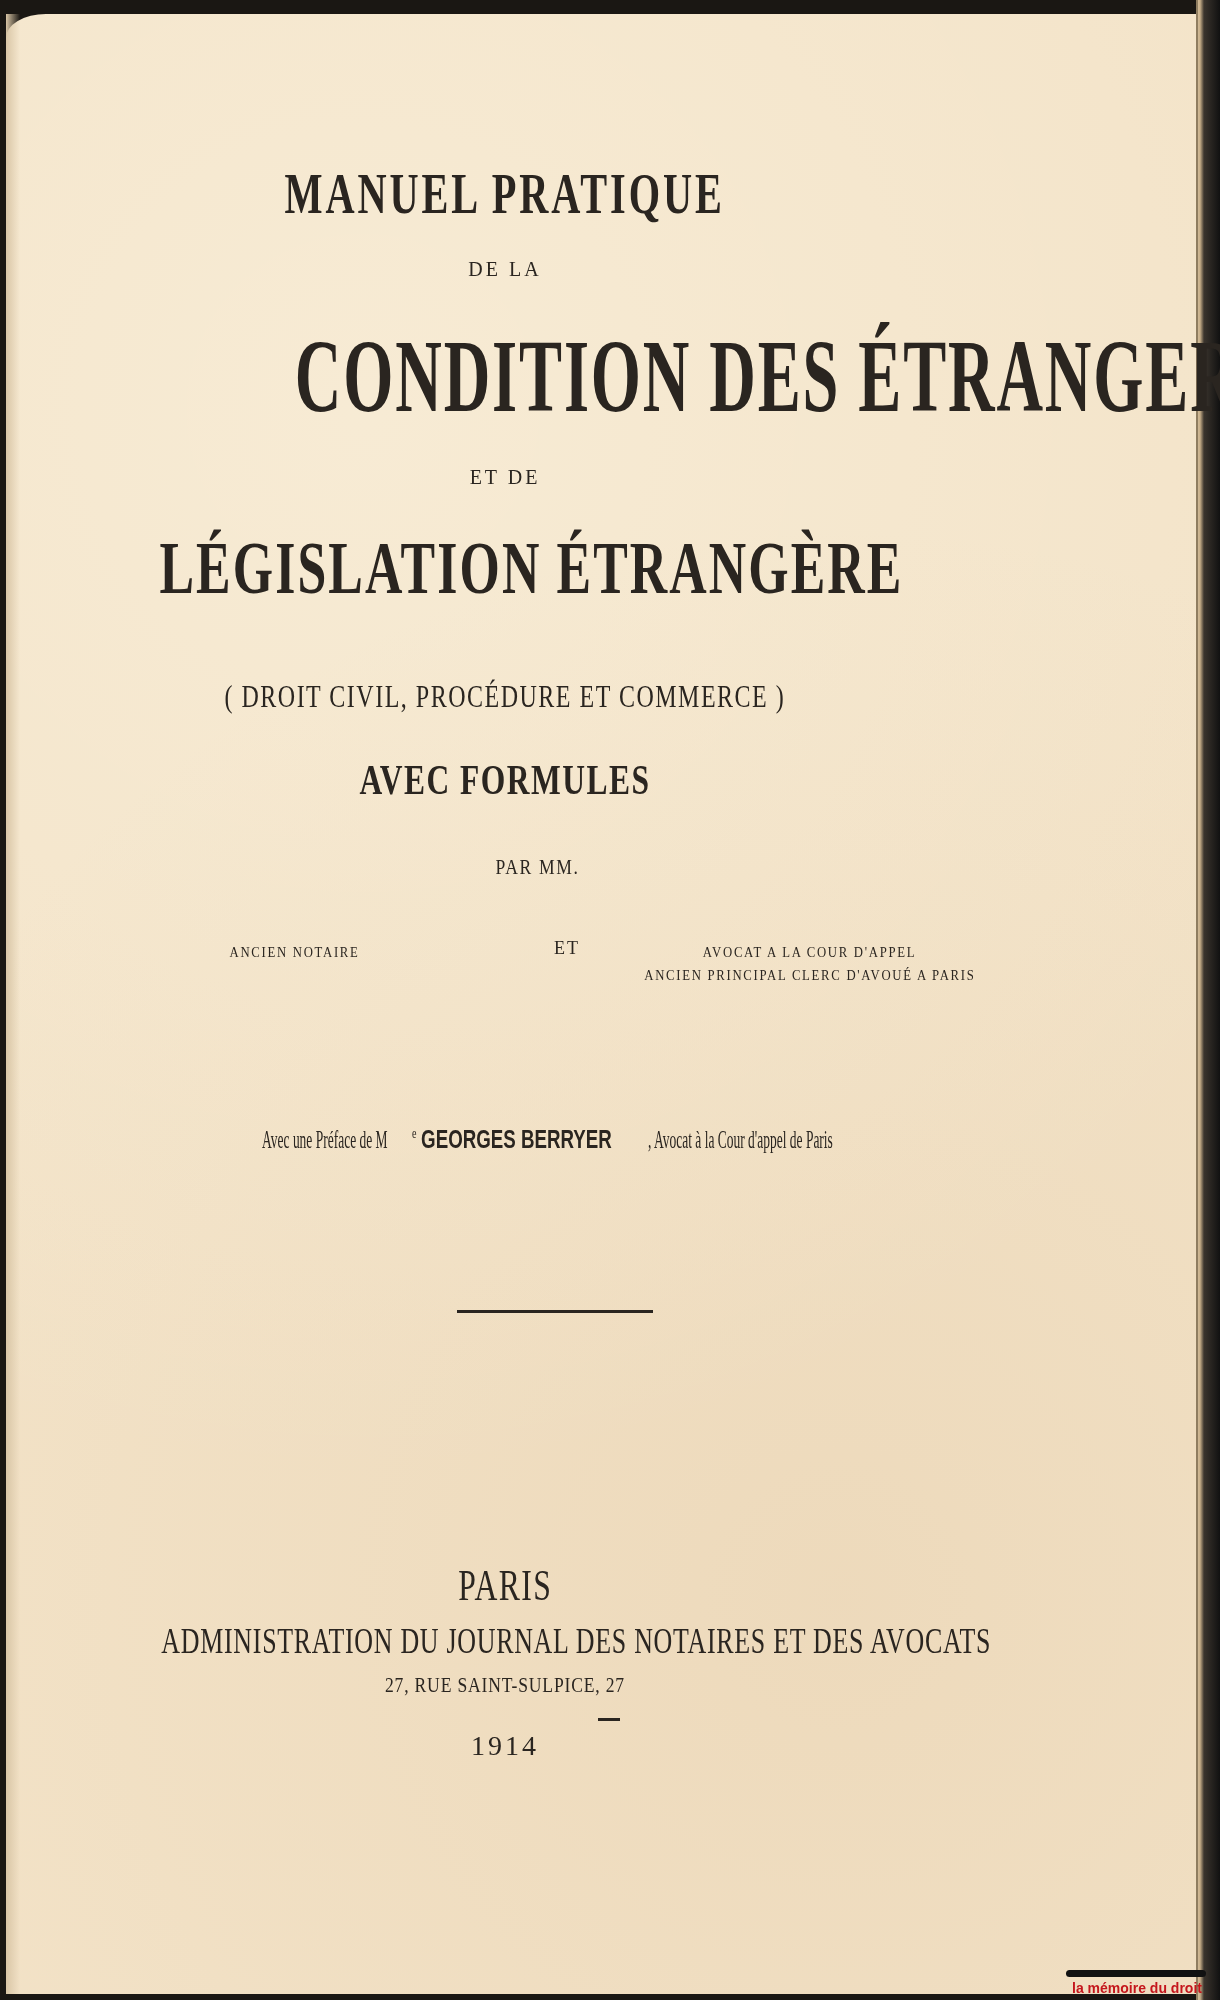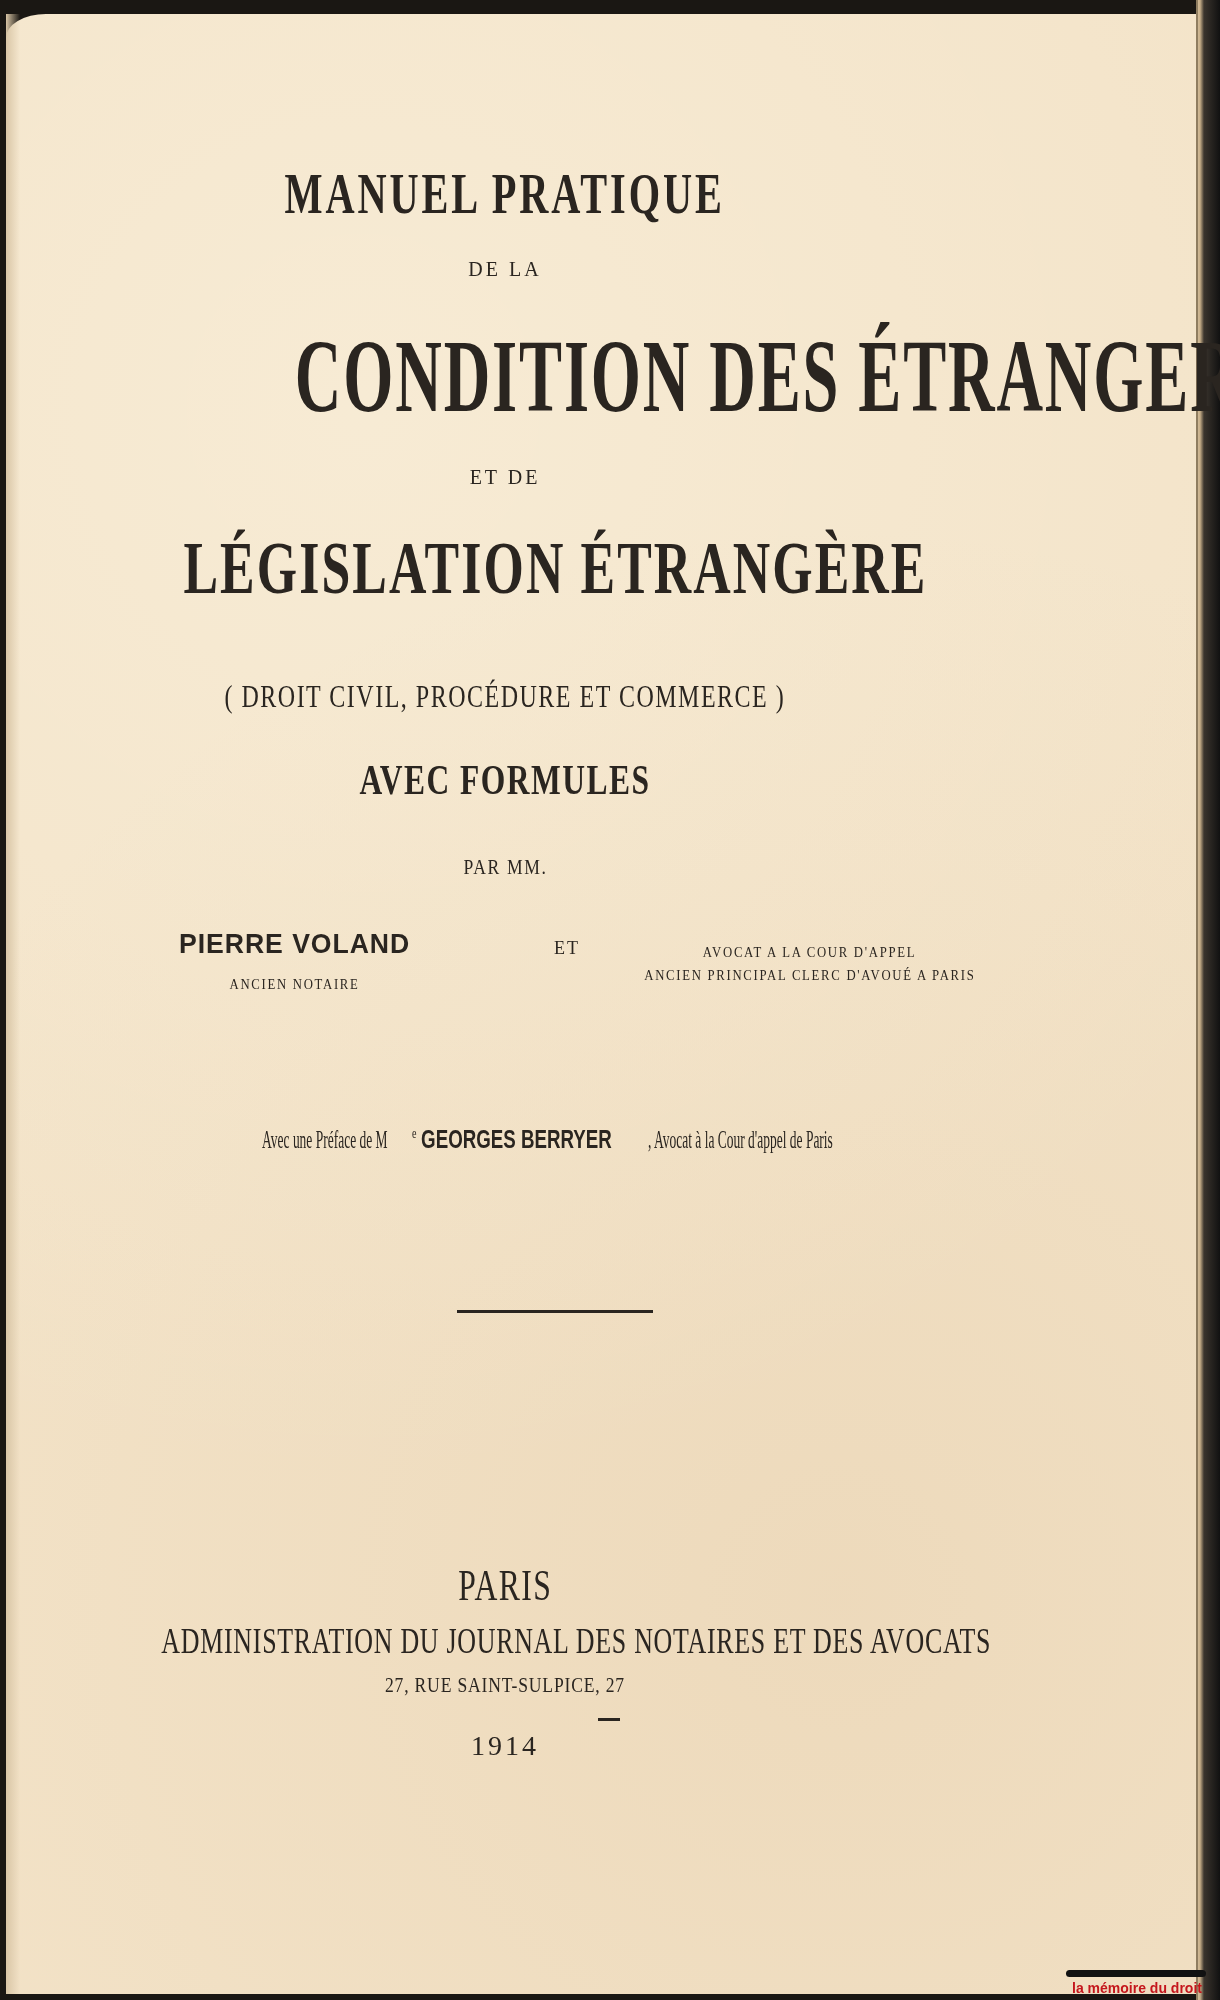--- a/index.html
+++ b/index.html
@@ -12,27 +12,27 @@
   .spine{position:absolute;left:1196px;top:0;width:24px;height:2000px;background:linear-gradient(to right,#d7c3a2 0,#c9b08a 4px,#3a342d 8px,#111 24px);}
   .fold{position:absolute;left:1196px;top:0;width:2px;height:2000px;background:#8f7d60;}
   .leftedge{position:absolute;left:6px;top:14px;width:14px;height:1980px;background:linear-gradient(to right,#d9c6a6,rgba(243,227,200,0));}
   .line{position:absolute;left:0;width:1010px;text-align:center;color:#2a2520;white-space:nowrap;}
   .t1{top:162px;font-size:56px;}
   .t1 span{display:inline-block;transform:scaleX(0.72);letter-spacing:4px;font-weight:bold;}
   .t2{top:258px;font-size:20px;letter-spacing:3px;}
   .t3{top:316px;font-size:104px;font-weight:bold;}
   .t3 span{display:inline-block;transform:scaleX(0.62);letter-spacing:3px;margin-left:-6px;}
   .t4{top:466px;font-size:20px;letter-spacing:3px;}
-  .t5{top:526px;font-size:74px;font-weight:bold;margin-left:24px;}
+  .t5{top:526px;font-size:74px;font-weight:bold;}
   .t5 span{display:inline-block;transform:scaleX(0.7);letter-spacing:3px;}
   .t6{top:678px;font-size:32px;}
   .t6 span{display:inline-block;transform:scaleX(0.75);letter-spacing:2px;}
   .t7{top:756px;font-size:42px;font-weight:bold;}
   .t7 span{display:inline-block;transform:scaleX(0.75);letter-spacing:2px;}
-  .t8{top:854px;font-size:22px;letter-spacing:2px;}
+  .t8{top:854px;font-size:22px;letter-spacing:2px;margin-left:32px;}
   .t8 span{display:inline-block;transform:scaleX(0.8);}
   .author{position:absolute;text-align:center;color:#2a2520;white-space:nowrap;}
   .aname{font-family:"Liberation Sans",sans-serif;font-weight:bold;font-size:28px;letter-spacing:1px;}
   .aname span{display:inline-block;transform:scaleX(0.95);}
   .asub{font-size:15px;letter-spacing:2px;margin-top:16px;}
   .asub span{display:inline-block;transform:scaleX(0.85);}
   .a1{left:130px;top:928px;width:330px;}
   .et{position:absolute;left:530px;top:938px;width:50px;text-align:right;font-size:18px;letter-spacing:2px;color:#2a2520;}
   .a2{left:610px;top:928px;width:400px;}
   .pref{top:1124px;font-size:26px;padding-left:48px;}
@@ -65,21 +65,20 @@
 <div class="line t1"><span>MANUEL PRATIQUE</span></div>
 <div class="line t2">DE LA</div>
 <div class="line t3"><span>CONDITION DES ÉTRANGERS</span></div>
 <div class="line t4">ET DE</div>
 <div class="line t5"><span>LÉGISLATION ÉTRANGÈRE</span></div>
 <div class="line t6"><span>( DROIT CIVIL, PROCÉDURE ET COMMERCE )</span></div>
 <div class="line t7"><span>AVEC FORMULES</span></div>
 <div class="line t8"><span>PAR MM.</span></div>
 
 <div class="author a1">
-  <div class="aname"><span>PIERRE VOLAND</span></div>
   <div class="asub"><span>ANCIEN NOTAIRE</span></div>
 </div>
 <div class="et">ET</div>
 <div class="author a2">
   <div class="asub"><span>AVOCAT A LA COUR D'APPEL</span></div>
   <div class="asub" style="margin-top:6px"><span>ANCIEN PRINCIPAL CLERC D'AVOUÉ A PARIS</span></div>
 </div>
 
 <div class="line pref"><span><span>Avec une Préface de M</span><sup>e</sup> <b>GEORGES BERRYER</b><span>, Avocat à la Cour d'appel de Paris</span></span></div>
 

